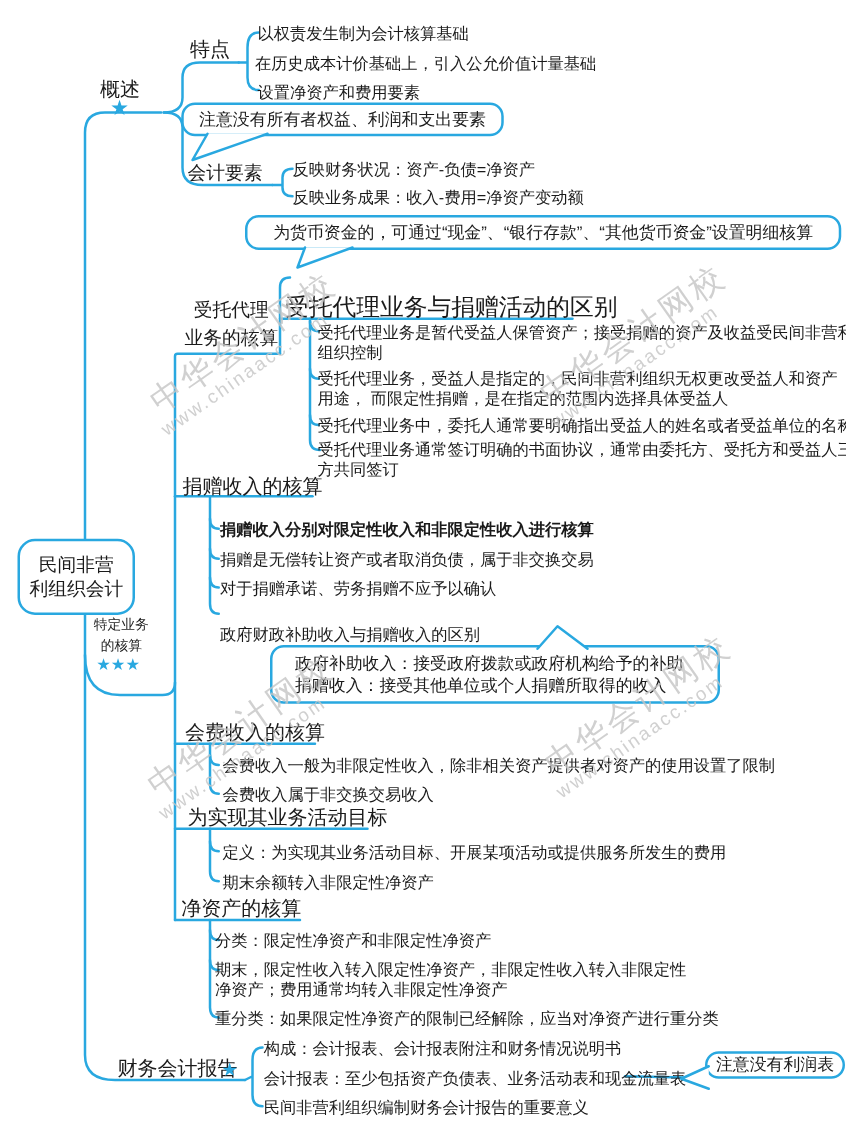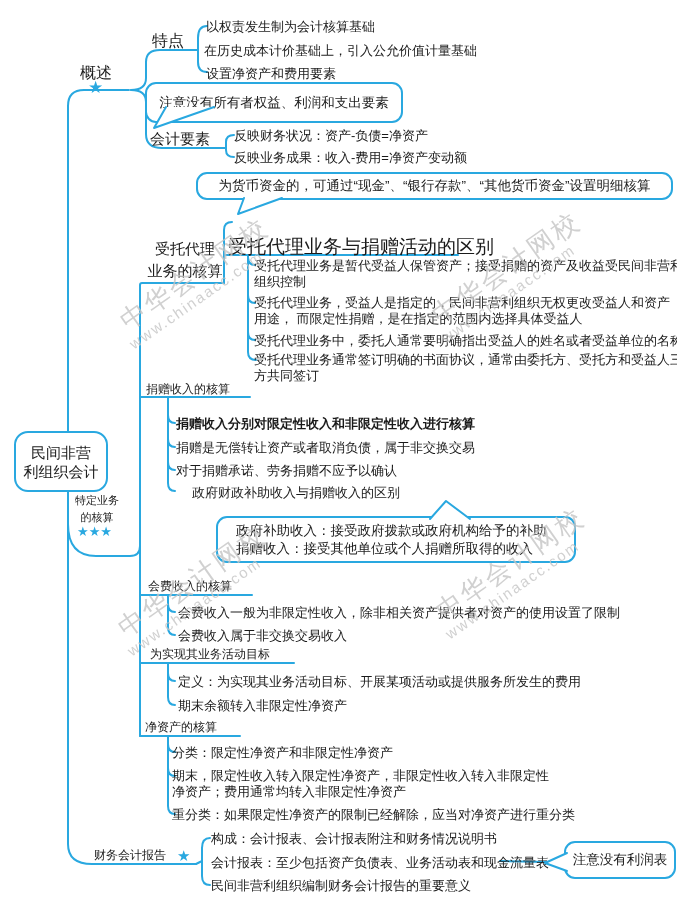--- a/index.html
+++ b/index.html
@@ -5,21 +5,21 @@
   html,body{margin:0;padding:0;background:#fff;}
   #canvas{position:relative;width:677px;height:916px;background:#fff;overflow:hidden;
           font-family:"Liberation Sans","DejaVu Sans",sans-serif;color:#1a1a1a;}
   svg.lines{position:absolute;left:0;top:0;z-index:1;}
   svg.tails{position:absolute;left:0;top:0;z-index:4;pointer-events:none;}
   .txt{position:absolute;z-index:3;white-space:nowrap;font-size:13px;line-height:15px;}
   .pre{white-space:pre;}
   .ctr{text-align:center;}
   .lbl-lg{font-size:16px;line-height:17px;}
   .lbl-md{font-size:15px;line-height:16px;}
-  .lbl-sm{font-size:12px;line-height:15px;}
+  .lbl-sm{font-size:16px;line-height:15px;}
   .lbl-xs{font-size:11px;line-height:17px;}
   .leaf2{line-height:15.5px;}
   .star{position:absolute;z-index:3;color:#29a8e0;}
   .callout{position:absolute;z-index:2;box-sizing:border-box;background:#fff;
            border:2px solid #29a8e0;border-radius:11px;display:flex;align-items:center;
            font-size:13.5px;line-height:18px;}
   .callout .cotext{width:100%;}
   .rootnode{position:absolute;z-index:2;box-sizing:border-box;background:#fff;
             border:2px solid #29a8e0;border-radius:14px;display:flex;align-items:center;
             justify-content:center;font-size:15px;line-height:19px;}
@@ -75,21 +75,21 @@
   </div>
 
   <div class="txt lbl-lg" style="left:80px;top:64px;">概述</div>
   <span class="star" style="left:88px;top:77px;font-size:17px;">★</span>
 
   <div class="txt lbl-lg" style="left:152px;top:32px;">特点</div>
   <div class="txt" style="left:206px;top:19px;">以权责发生制为会计核算基础</div>
   <div class="txt" style="left:204px;top:43px;">在历史成本计价基础上，引入公允价值计量基础</div>
   <div class="txt" style="left:206px;top:66px;">设置净资产和费用要素</div>
 
-  <div class="callout ctr" style="left:145px;top:82px;width:258px;height:41px;">
+  <div class="callout ctr" style="left:145px;top:82px;width:258px;height:27px;">
     <div class="cotext">注意没有所有者权益、利润和支出要素</div>
   </div>
 
   <div class="txt lbl-md" style="left:150px;top:131px;">会计要素</div>
   <div class="txt" style="left:234px;top:128px;">反映财务状况：资产-负债=净资产</div>
   <div class="txt" style="left:234px;top:150px;">反映业务成果：收入-费用=净资产变动额</div>
 
   <div class="txt pre ctr lbl-xs" style="left:67px;top:492px;width:60px;">特定业务
 的核算</div>
   <span class="star" style="left:77px;top:524px;font-size:13px;">★★★</span>
@@ -106,21 +106,21 @@
   <div class="txt pre leaf2" style="left:254px;top:295px;">受托代理业务，受益人是指定的，民间非营利组织无权更改受益人和资产
 用途， 而限定性捐赠，是在指定的范围内选择具体受益人</div>
   <div class="txt" style="left:254px;top:333px;">受托代理业务中，委托人通常要明确指出受益人的姓名或者受益单位的名称</div>
   <div class="txt pre leaf2" style="left:254px;top:352px;">受托代理业务通常签订明确的书面协议，通常由委托方、受托方和受益人三
 方共同签订</div>
 
   <div class="txt lbl-sm" style="left:146px;top:382px;">捐赠收入的核算</div>
   <div class="txt" style="left:176px;top:416px;font-weight:bold;">捐赠收入分别对限定性收入和非限定性收入进行核算</div>
   <div class="txt" style="left:176px;top:440px;text-align:right;">捐赠是无偿转让资产或者取消负债，属于非交换交易</div>
   <div class="txt" style="left:176px;top:463px;">对于捐赠承诺、劳务捐赠不应予以确认</div>
-  <div class="txt" style="left:176px;top:485px;margin-left:16px;">政府财政补助收入与捐赠收入的区别</div>
+  <div class="txt" style="left:176px;top:500px;">政府财政补助收入与捐赠收入的区别</div>
 
   <div class="callout" style="left:216px;top:516px;width:360px;height:47px;padding-left:18px;">
     <div class="cotext pre" style="text-align:left;line-height:18px;">政府补助收入：接受政府拨款或政府机构给予的补助
 捐赠收入：接受其他单位或个人捐赠所取得的收入</div>
   </div>
 
   <div class="txt lbl-sm" style="left:148px;top:579px;">会费收入的核算</div>
   <div class="txt" style="left:178px;top:605px;">会费收入一般为非限定性收入，除非相关资产提供者对资产的使用设置了限制</div>
   <div class="txt" style="left:178px;top:628px;">会费收入属于非交换交易收入</div>
 
@@ -133,21 +133,21 @@
   <div class="txt pre leaf2" style="left:172px;top:768px;">期末，限定性收入转入限定性净资产，非限定性收入转入非限定性
 净资产；费用通常均转入非限定性净资产</div>
   <div class="txt" style="left:172px;top:807px;">重分类：如果限定性净资产的限制已经解除，应当对净资产进行重分类</div>
 
   <div class="txt lbl-sm" style="left:94px;top:848px;">财务会计报告</div>
   <span class="star" style="left:177px;top:847px;font-size:15px;">★</span>
   <div class="txt" style="left:211px;top:831px;">构成：会计报表、会计报表附注和财务情况说明书</div>
   <div class="txt" style="left:211px;top:855px;">会计报表：至少包括资产负债表、业务活动表和现金流量表</div>
   <div class="txt" style="left:211px;top:878px;">民间非营利组织编制财务会计报告的重要意义</div>
 
-  <div class="callout ctr" style="left:564px;top:841px;width:112px;height:38px;">
+  <div class="callout ctr" style="left:564px;top:841px;width:112px;height:22px;">
     <div class="cotext">注意没有利润表</div>
   </div>
 
   <svg class="tails" width="677" height="916" viewBox="0 0 677 916">
     <g stroke="#29a8e0" stroke-width="2" fill="#ffffff" stroke-linejoin="round" stroke-linecap="round">
       <path d="M166,107 L154,128 L214,107"></path>
       <path d="M244,198 L238,214 L282,198"></path>
       <path d="M430,519 L446,501 L470,519"></path>
       <path d="M567,853 L545,863 L567,871"></path>
     </g>

